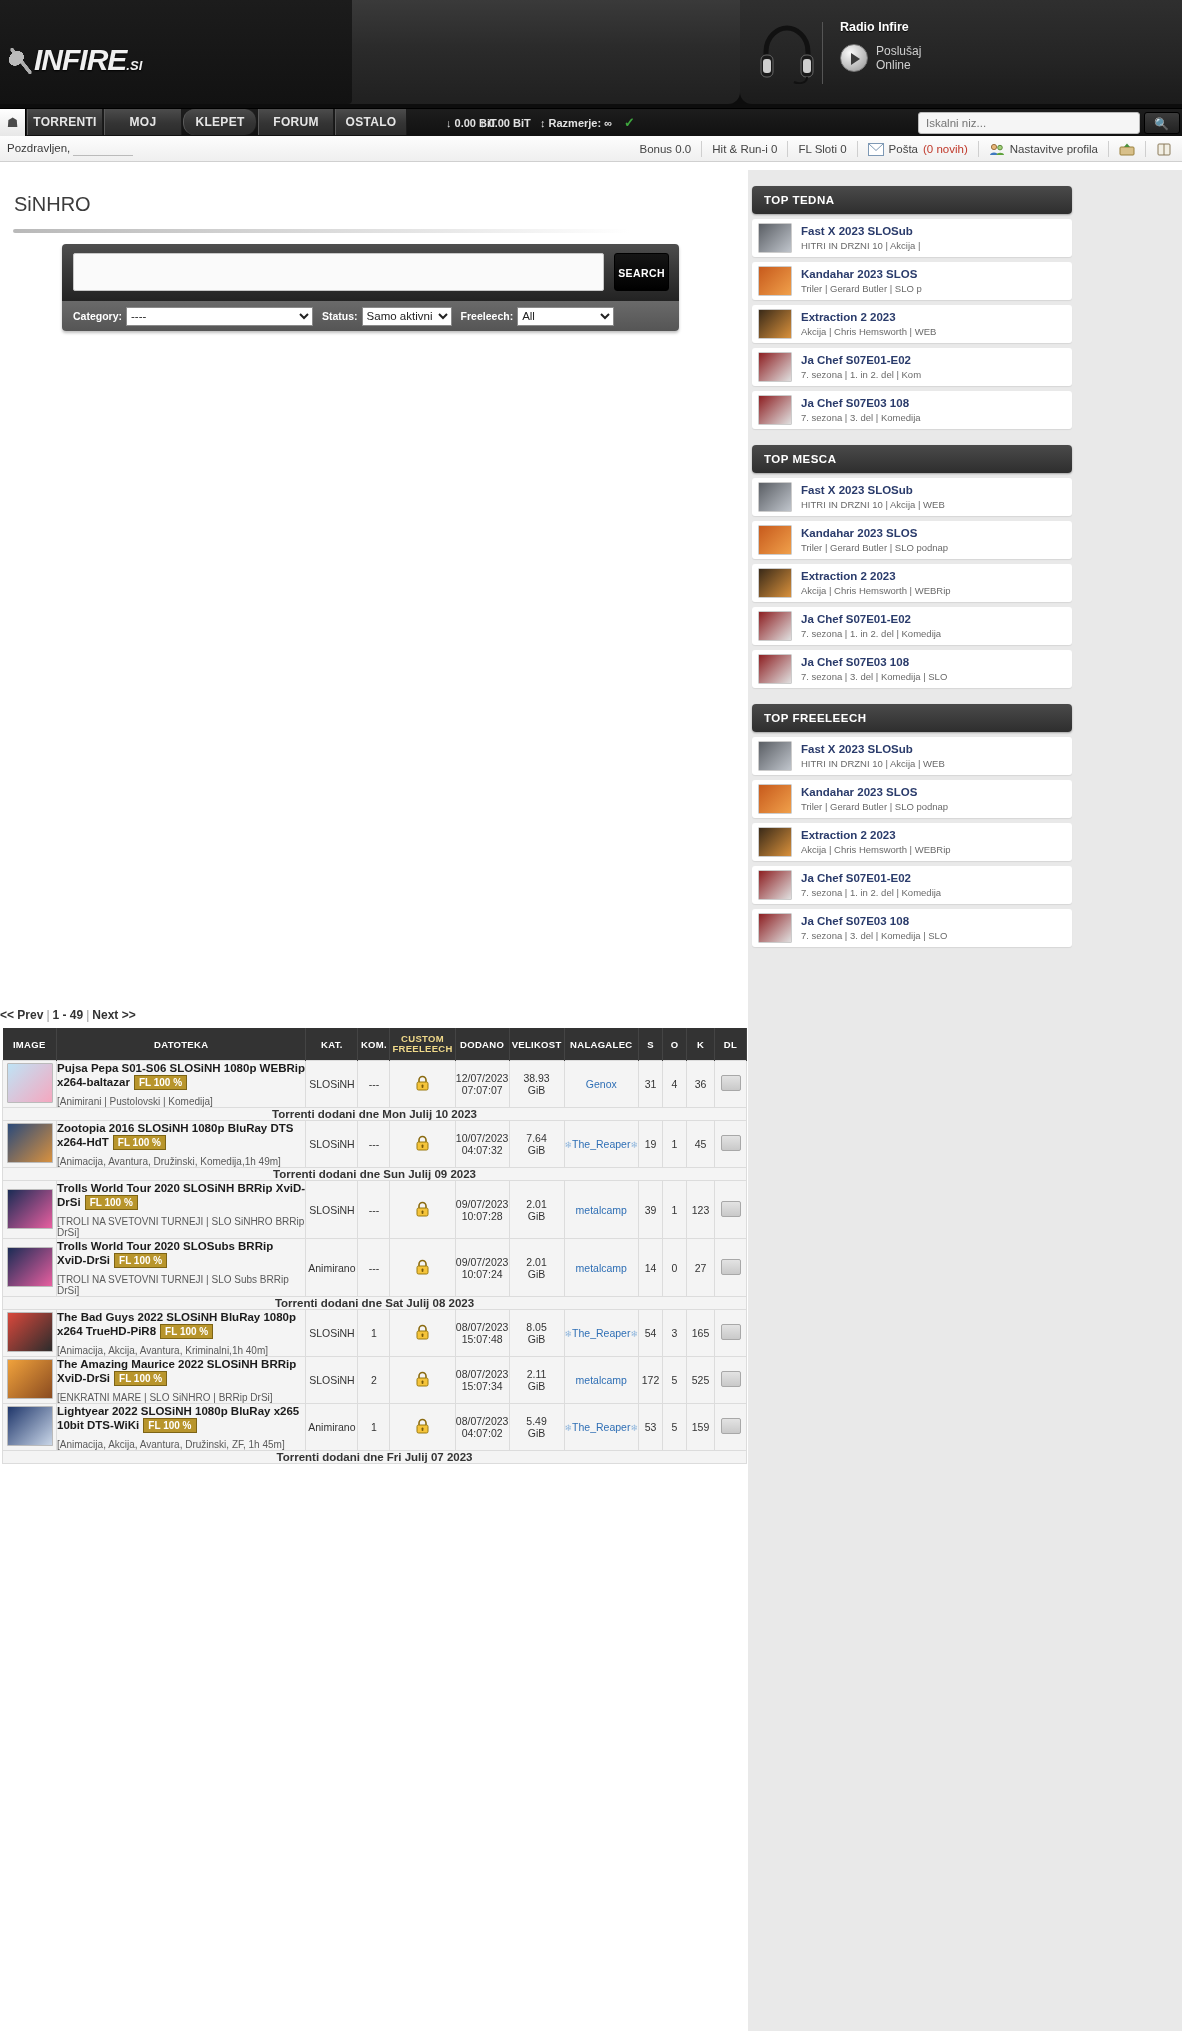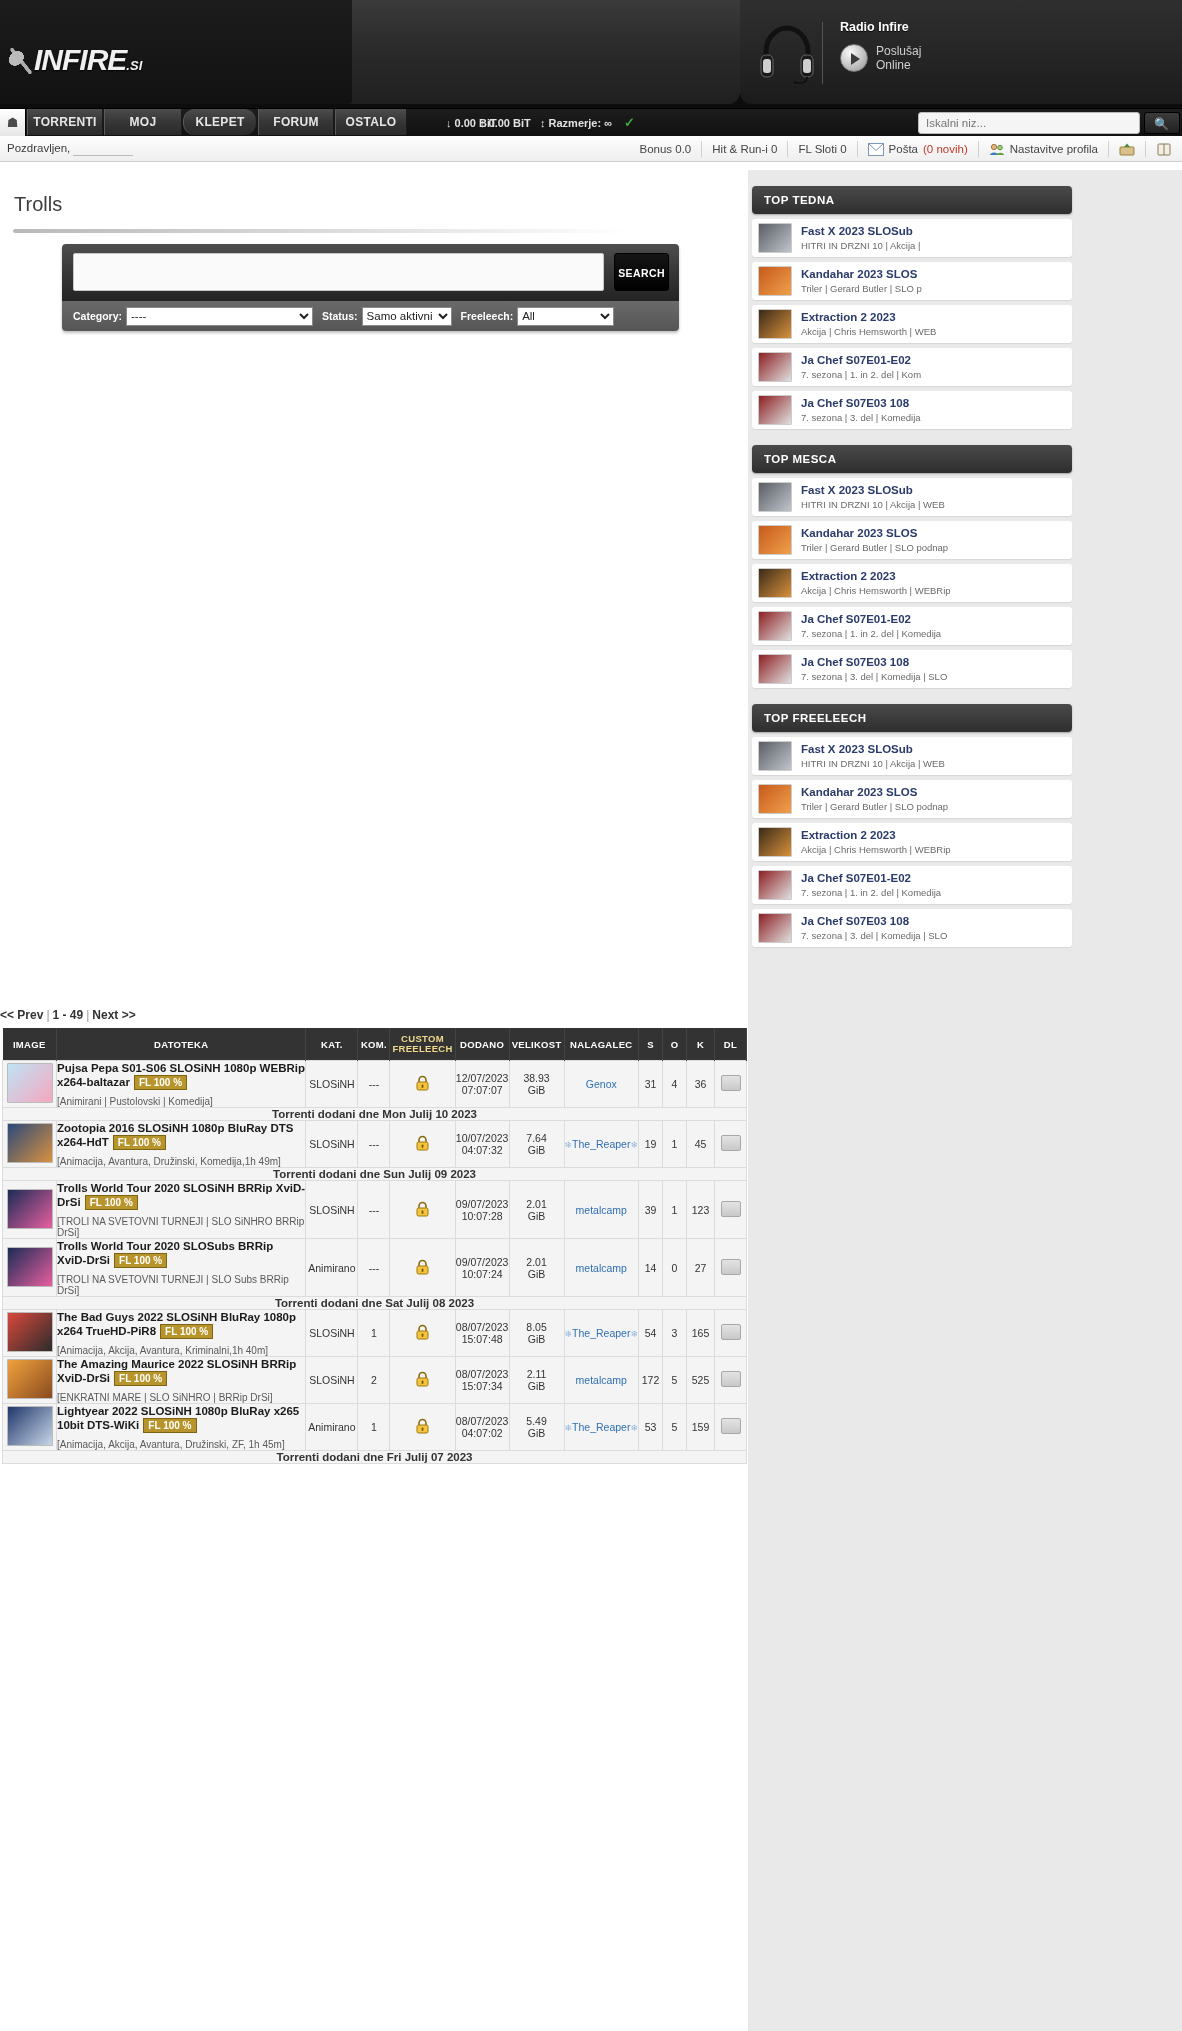--- a/index.html
+++ b/index.html
@@ -413,21 +413,21 @@
       </svg>
     </div>
   </div>
 </div>
 
 <div id="sidebar-bg"></div>
 <div id="page-shadow"></div>
 
 <div id="content">
 
-  <h1 id="page-title">Trolls</h1>
+  <h1 id="page-title">SiNHRO</h1>
   <div id="title-rule"></div>
 
   <div id="searchpanel">
     <div class="top">
       <input id="search-input" value="" placeholder="" style="">
       <div id="search-btn">SEARCH</div>
     </div>
     <div class="bottom">
       <span class="flabel">Category:</span>
       <select class="fselect" id="sel-category">

